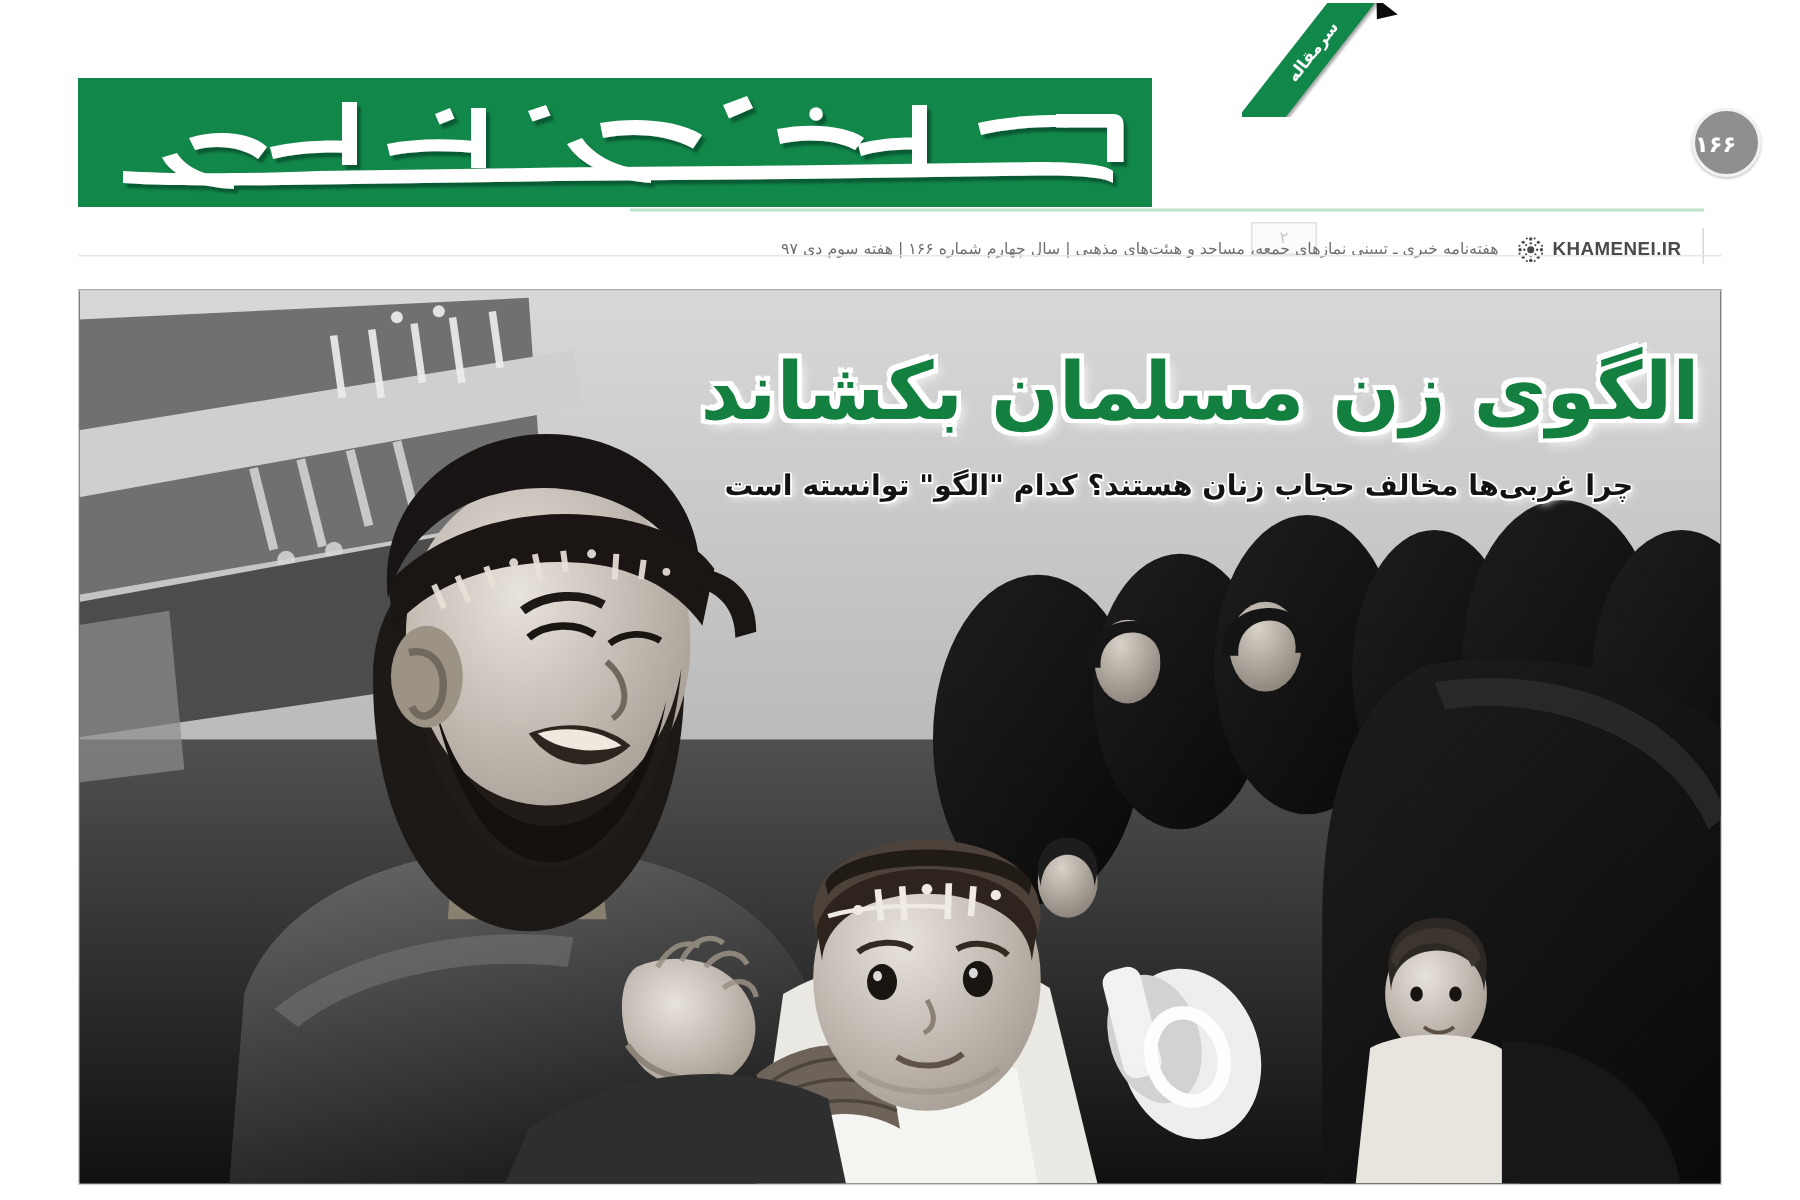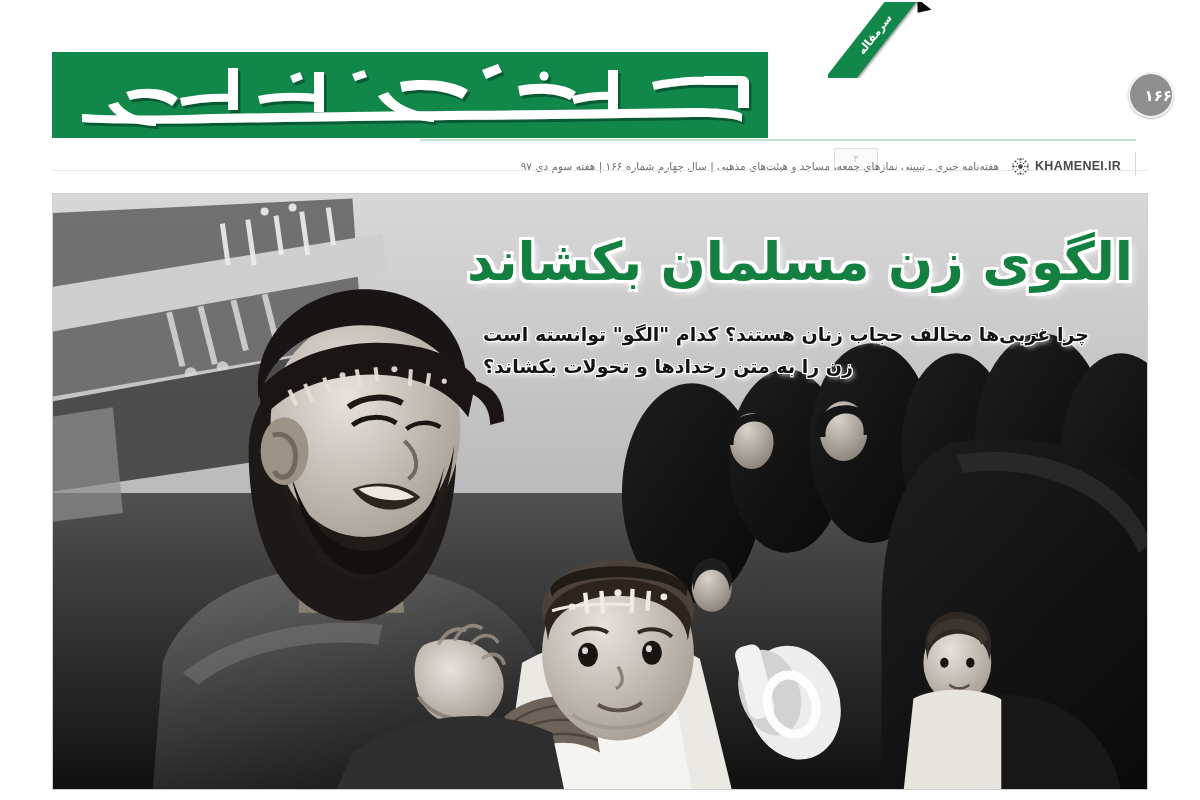--- a/index.html
+++ b/index.html
@@ -139,21 +139,21 @@
     top: 72px;
     width: 46px;
     height: 46px;
     border-radius: 50%;
     background: #8f8f8f;
     border: 2px solid #f2f2f2;
     color: #ffffff;
     font-size: 15px;
     font-weight: bold;
     line-height: 44px;
-    text-align: right;
+    text-align: left;
     direction: rtl;
     box-shadow: 0 1px 2px rgba(0,0,0,.25);
   }
 
   
   .strapline {
     position: absolute;
     left: 420px;
     top: 139px;
     width: 716px;
@@ -244,21 +244,21 @@
     white-space: nowrap;
     letter-spacing: -1px;
     text-shadow:
        2px 0 0 #fff, -2px 0 0 #fff, 0 2px 0 #fff, 0 -2px 0 #fff,
        2px 2px 0 #fff, -2px 2px 0 #fff, 2px -2px 0 #fff, -2px -2px 0 #fff,
        3px 3px 0 #fff, -3px 3px 0 #fff, 3px -3px 0 #fff, -3px -3px 0 #fff,
        4px 4px 7px rgba(255,255,255,.85);
   }
 
   .subhead {
-    margin-top: 24px;
+    margin-top: 14px;
     direction: rtl;
     text-align: left;
   }
   .subhead-line {
     font-family: "DejaVu Sans", "Liberation Sans", sans-serif;
     font-size: 19px;
     font-weight: bold;
     line-height: 32px;
     color: #131313;
     white-space: nowrap;
@@ -596,18 +596,17 @@
       <path d="M300,560 C360,520 440,512 500,540 L512,597 L284,597 Z" fill="#2c2c2c"></path>
 
       <rect x="0" y="0" width="1096" height="597" fill="none"></rect>
       <rect x="0" y="0" width="1096" height="597" fill="url(#skyG)" opacity="0.02"></rect>
     </svg>
 
     <div class="headline-wrap">
       <div class="headline">الگوی زن مسلمان بکشاند</div>
       <div class="subhead">
         <div class="subhead-line">چرا غربی‌ها مخالف حجاب زنان هستند؟ کدام "الگو" توانسته است</div>
-        <div class="subhead-line">زن را به متن رخدادها و تحولات بکشاند؟</div>
       </div>
     </div>
   </div>
 
 </div>
 
 </body></html>

